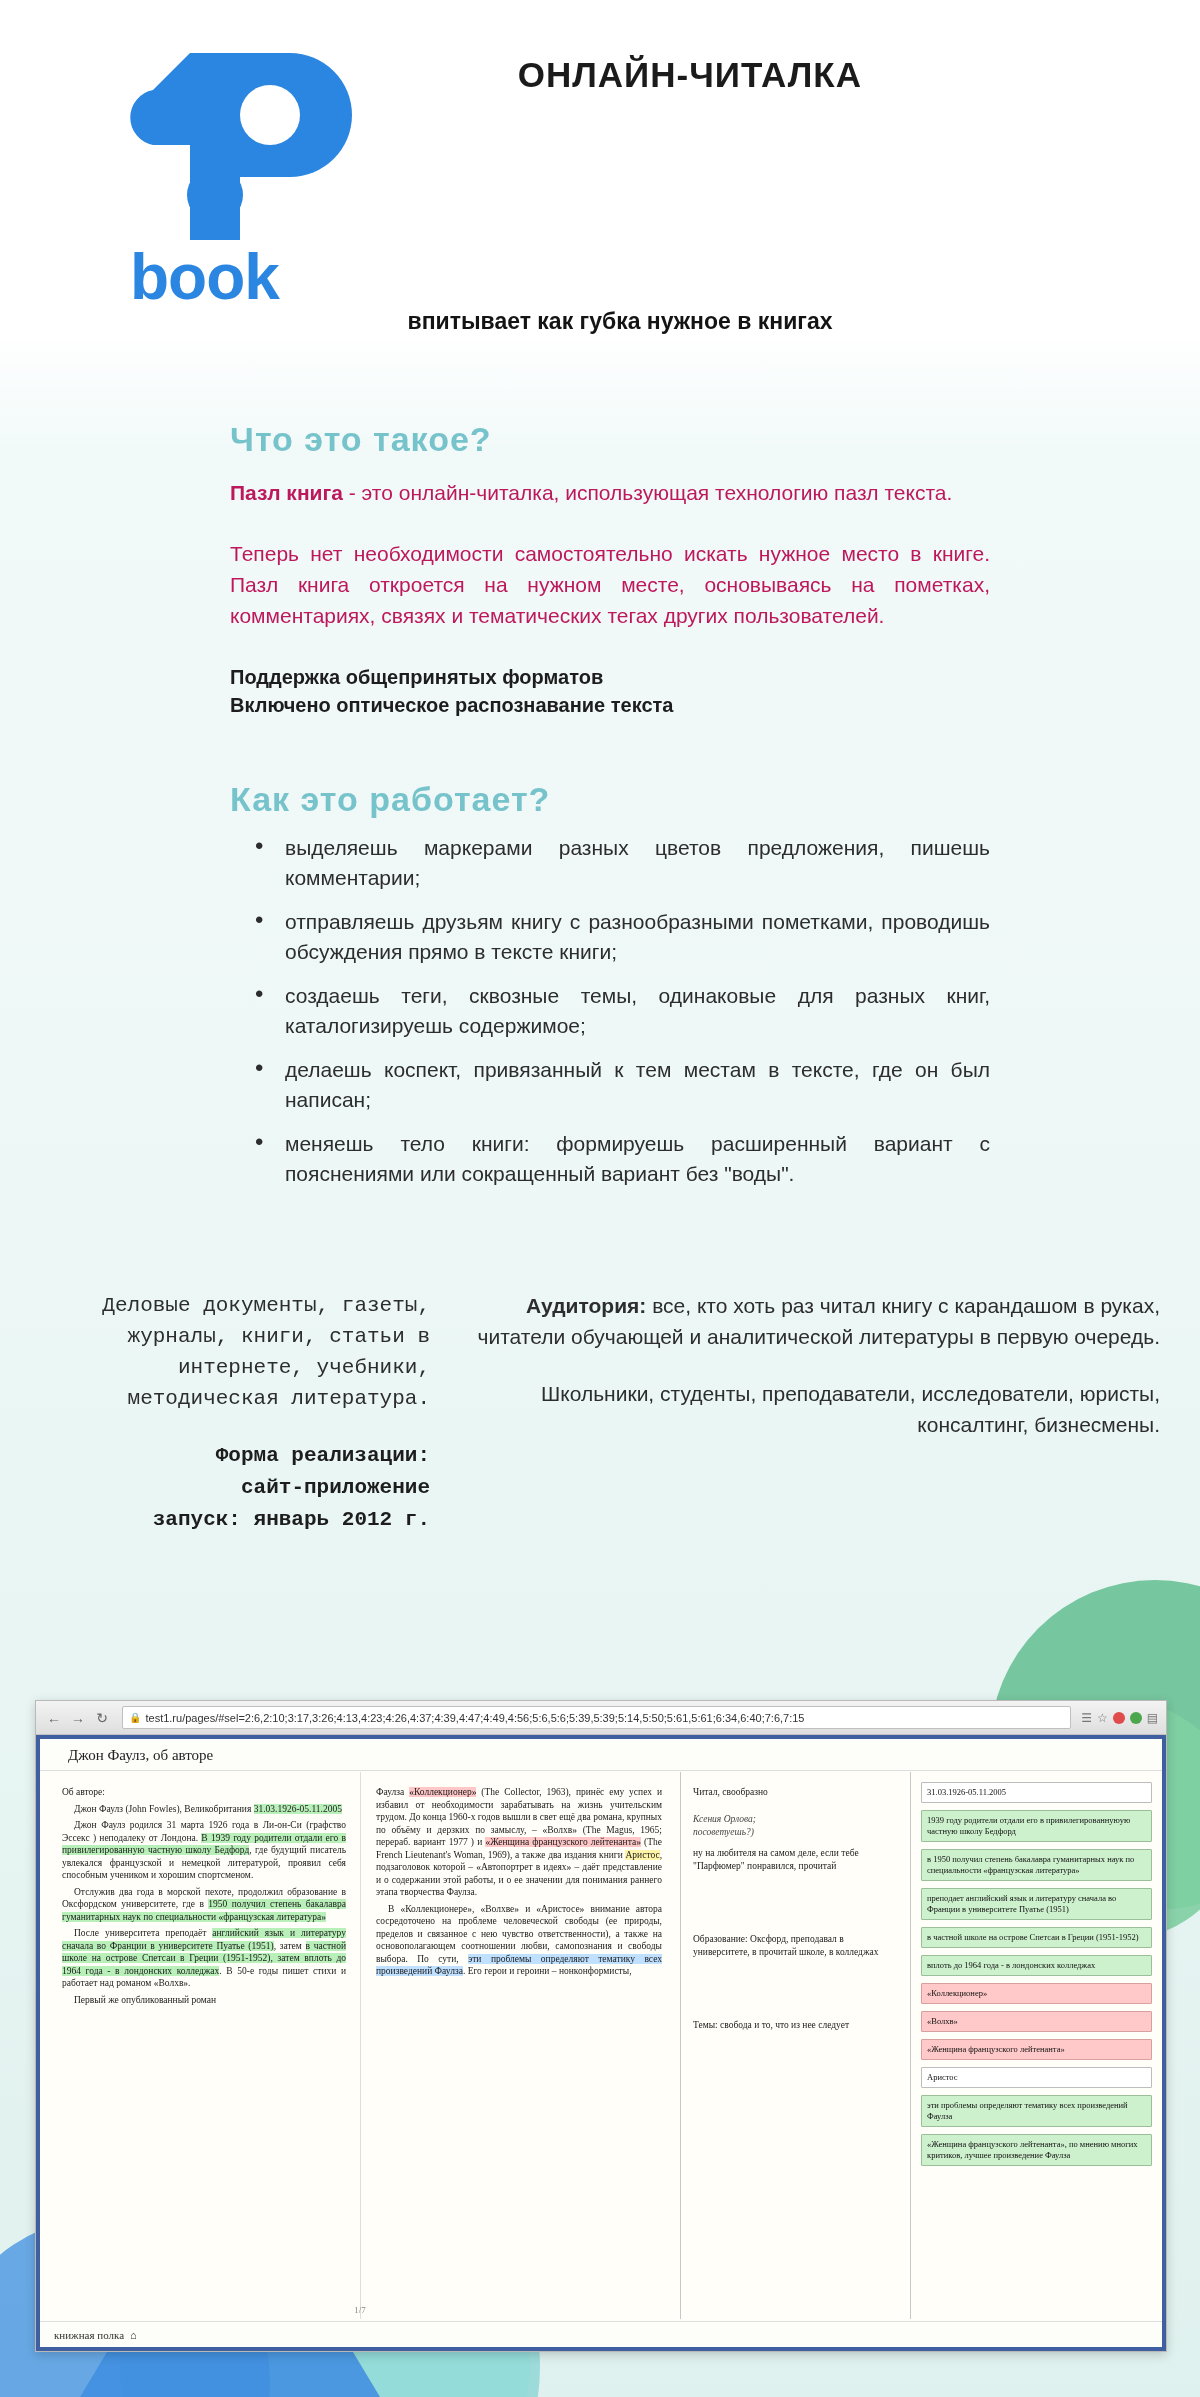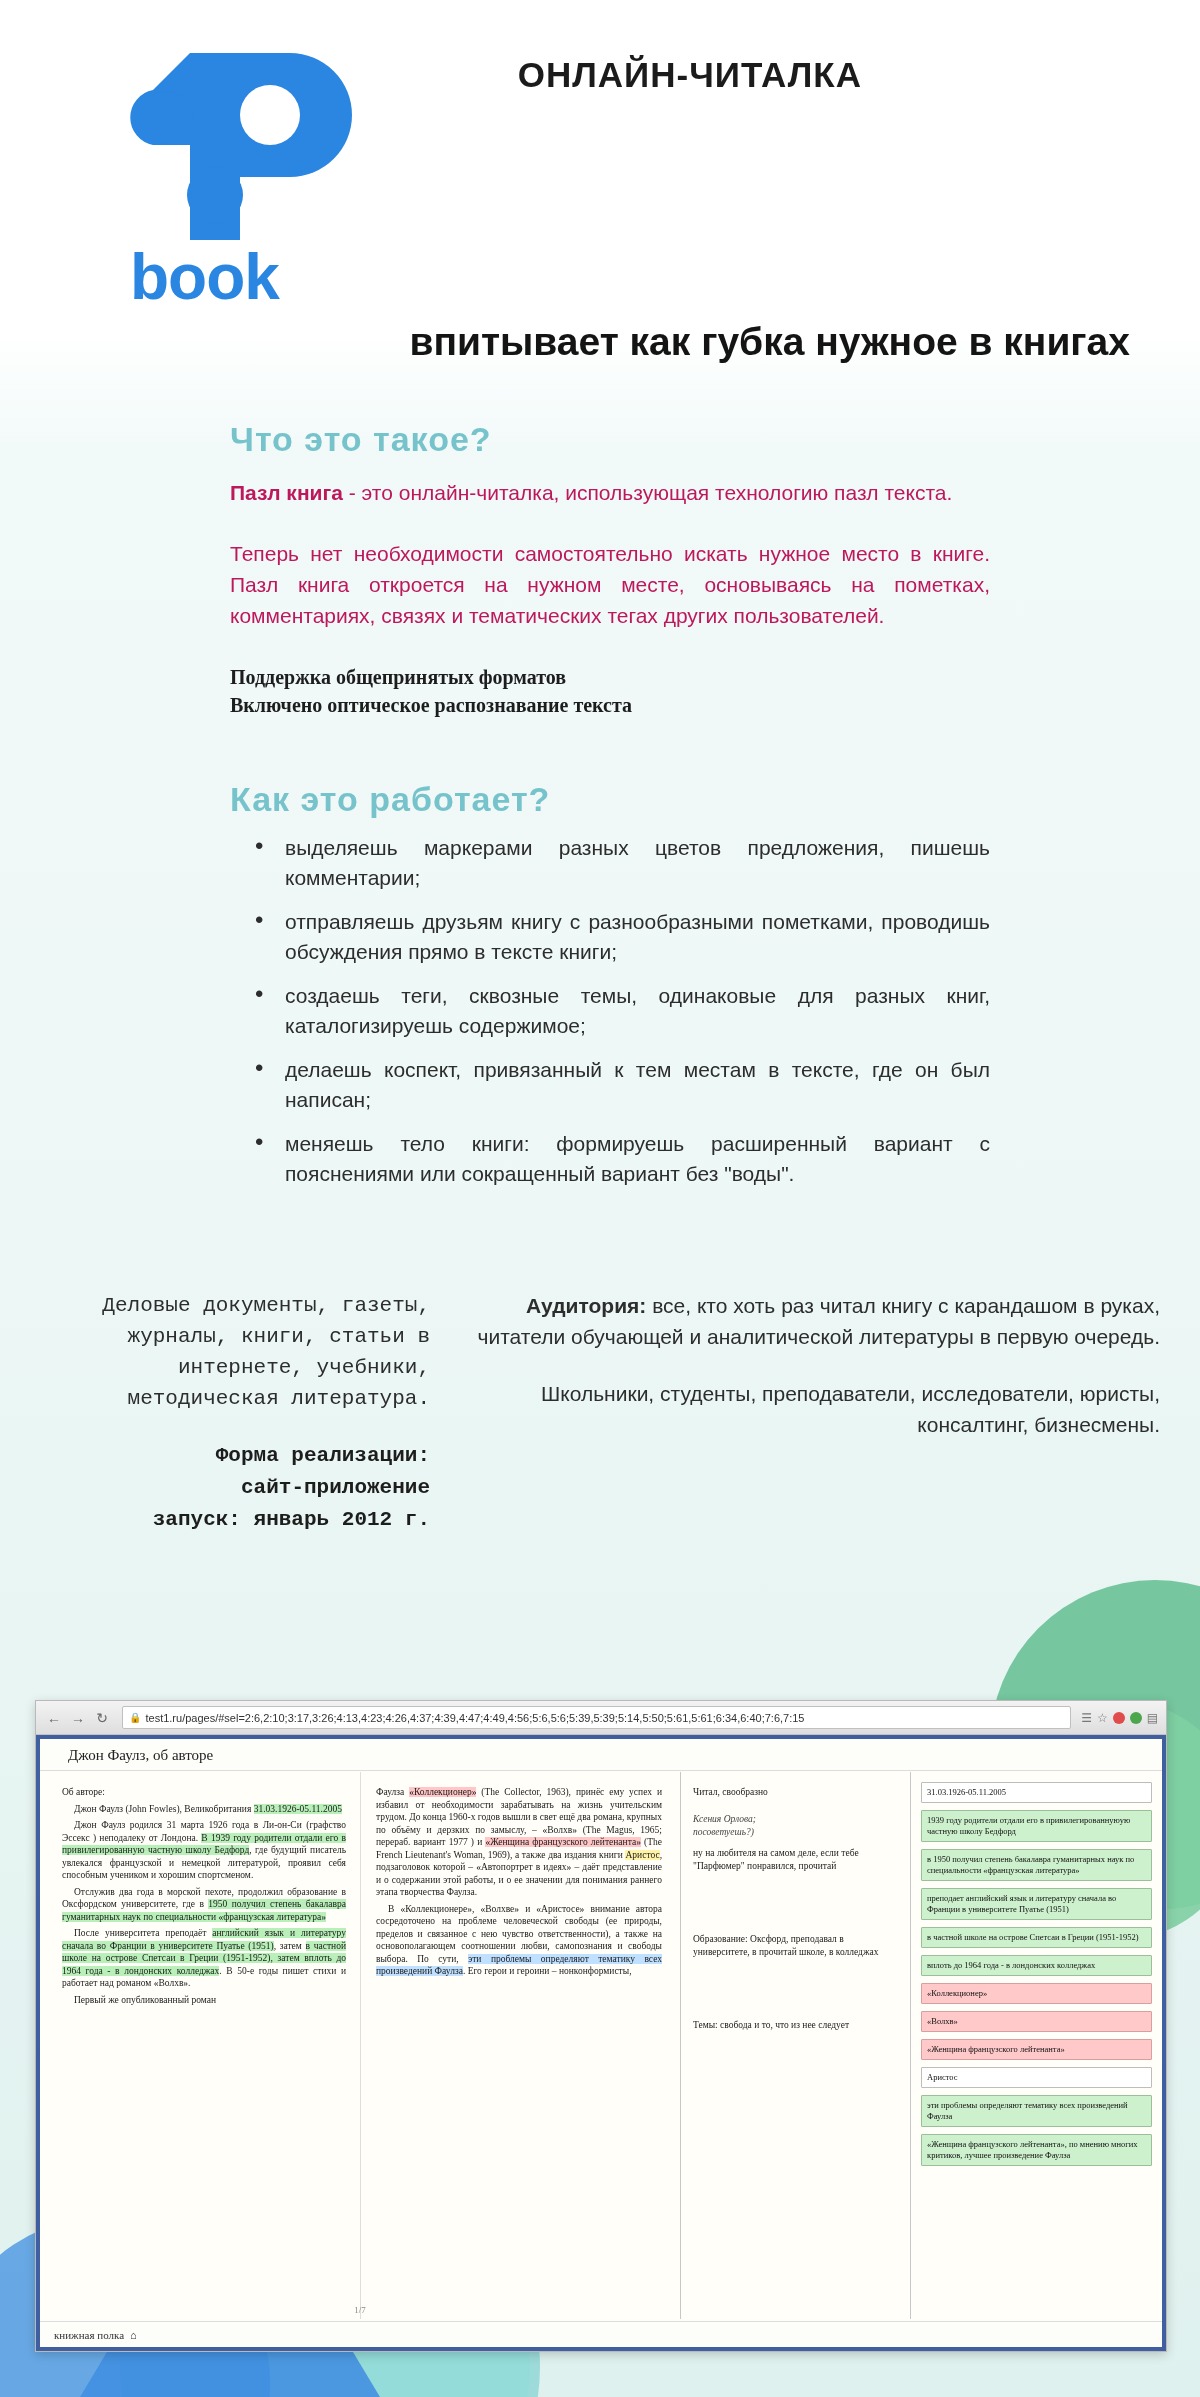--- a/index.html
+++ b/index.html
@@ -94,24 +94,24 @@
     position: absolute;
     left: 130px; top: 240px;
     font-size: 64px;
     font-weight: bold;
     color: #2a86e0;
     letter-spacing: -1px;
     font-family: "Liberation Sans", sans-serif;
   }
   .tagline {
     position: absolute;
-    left: 110px; top: 320px;
+    left: 110px; top: 308px;
     width: 1020px;
-    text-align: right;
-    font-size: 39px;
+    text-align: center;
+    font-size: 23px;
     font-weight: bold;
     color: #141414;
     font-family: "Liberation Sans", sans-serif;
   }
 
   
   .content {
     position: absolute;
     left: 0; top: 400px; width: 1200px;
   }
@@ -135,21 +135,20 @@
   }
   .para b { font-weight: bold; }
   .p1 { margin-top: 18px; }
   .p2 { margin-top: 30px; }
   .bold-lines {
     margin-top: 32px;
     font-size: 20px;
     font-weight: bold;
     line-height: 28px;
     color: #1d1d1d;
-    font-family: Liberation Serif, serif;
   }
   .sec2 {
     position: absolute;
     left: 230px; top: 380px; width: 760px;
   }
   ul.howlist {
     margin: 14px 0 0 0;
     padding: 0;
     list-style: none;
   }

